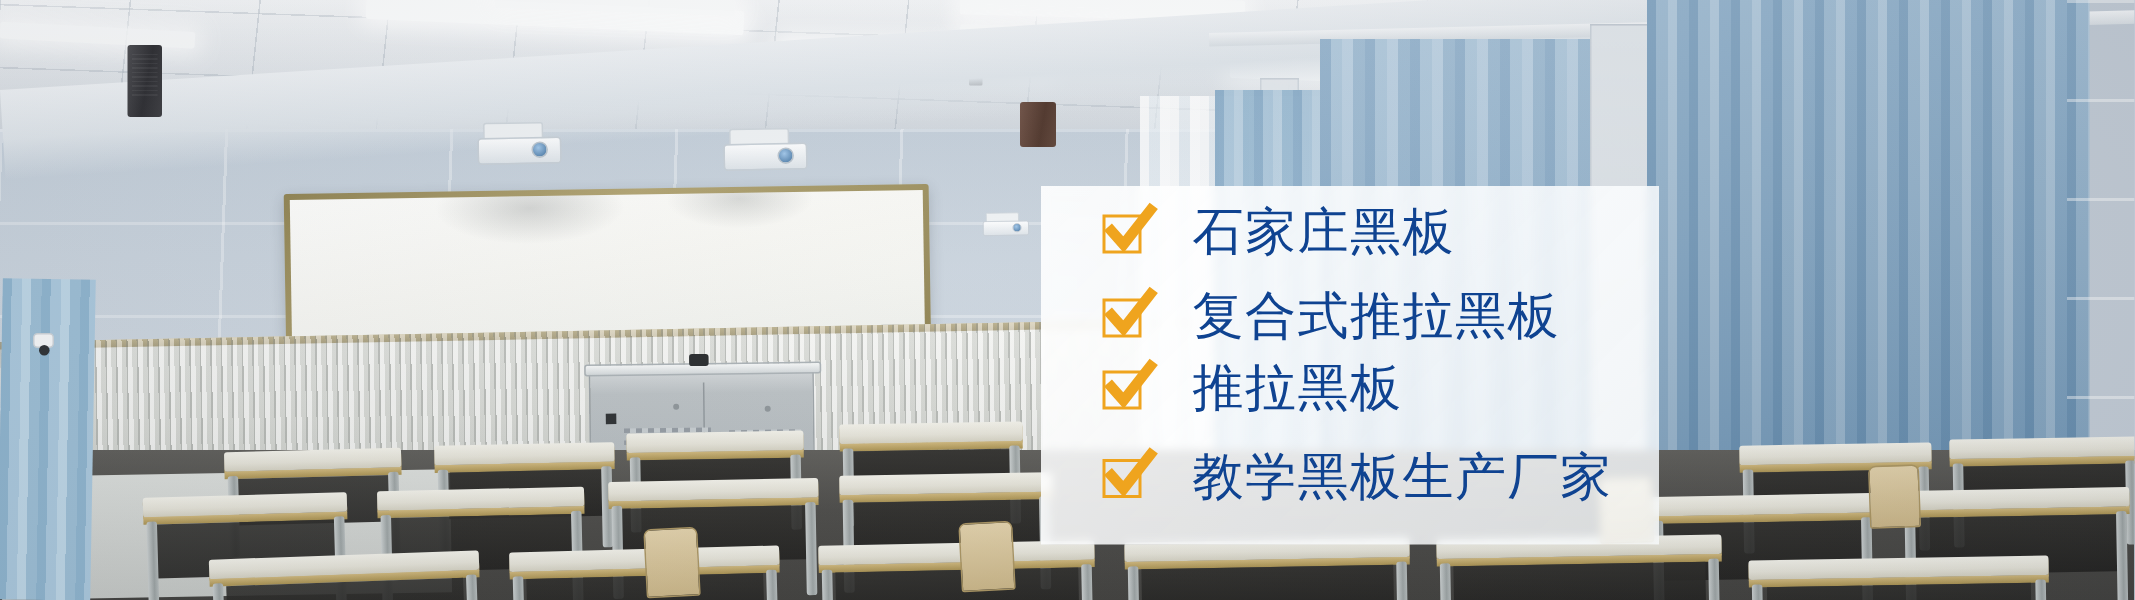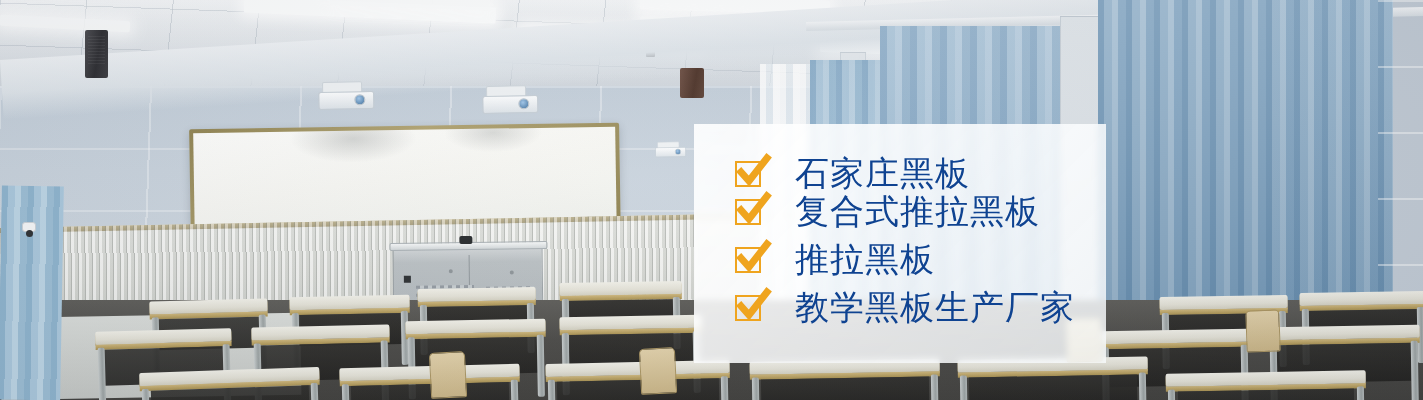--- a/index.html
+++ b/index.html
@@ -297,24 +297,24 @@
   
   .panel{
     position:absolute; left:694px; top:124px; width:412px; height:239px;
     background:linear-gradient(135deg, rgba(255,255,255,.90) 0%, rgba(253,254,255,.86) 45%, rgba(248,251,253,.82) 100%);
     backdrop-filter:blur(3px);
   }
   .rows{ position:absolute; left:0; top:0; width:100%; height:100%; }
   .row{
     position:absolute; left:41px; display:flex; align-items:center; gap:30px;
   }
-  .row:nth-child(1){ top:32px; }
+  .row:nth-child(1){ top:14px; }
   .row:nth-child(2){ top:70px; }
   .row:nth-child(3){ top:118px; }
-  .row:nth-child(4){ top:166px;text-align:center; }
+  .row:nth-child(4){ top:177px;text-align:center; }
 
   .cb{ position:relative; width:30px; height:30px; flex:0 0 30px; }
   .cb .bx{
     position:absolute; left:0; top:3px; width:26px; height:26px;
     border:2px solid #EFA41E; background:transparent;
   }
   .cb svg{ position:absolute; left:-2px; top:-6px; width:40px; height:40px; overflow:visible; }
 
   .row-label{
     font-size:34px; line-height:1; color:#0F4391; letter-spacing:1px;

